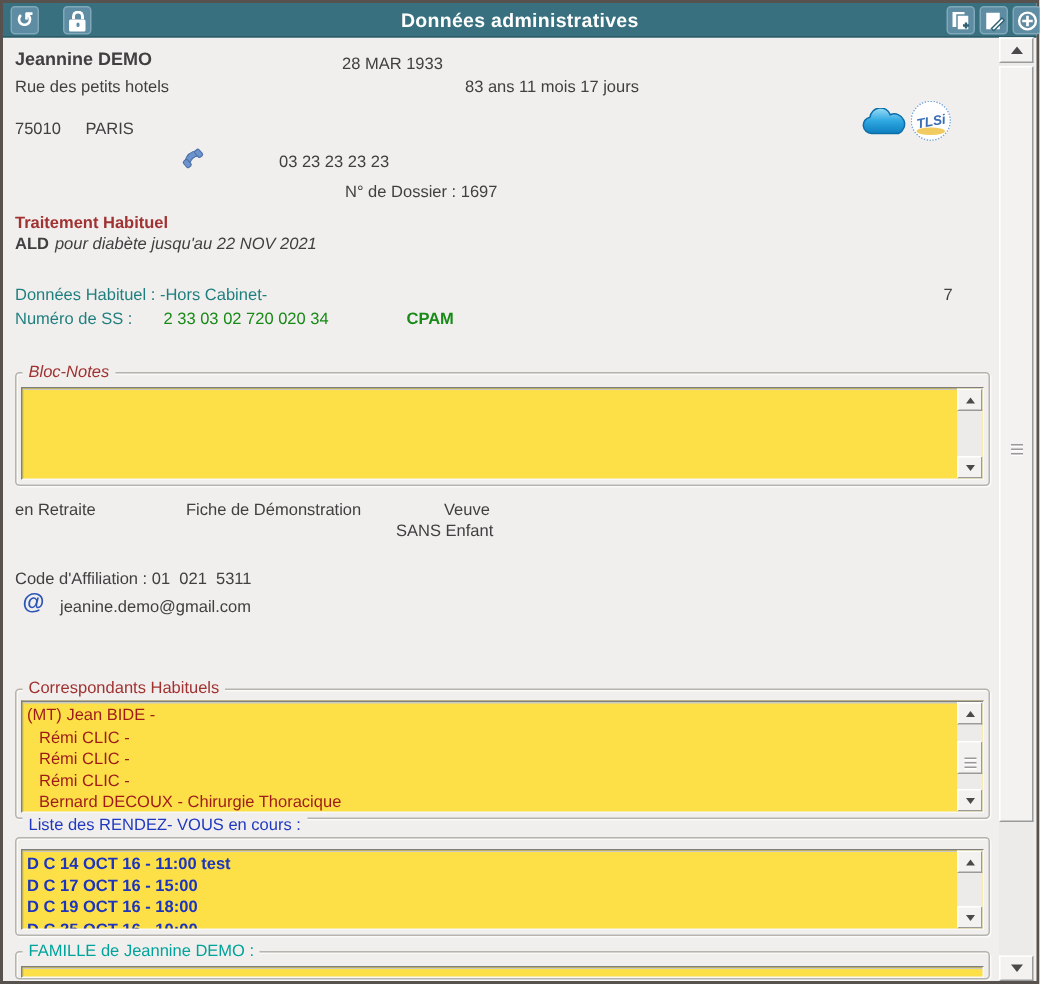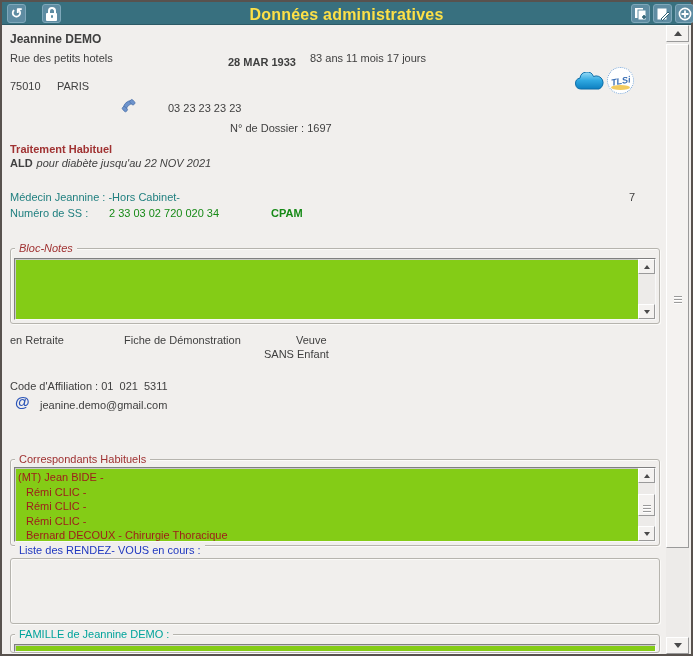--- a/index.html
+++ b/index.html
@@ -6,21 +6,21 @@
   html,body { width:693px; height:656px; }
   body { font-family:"Liberation Sans", sans-serif; background:#fff; position:relative; overflow:hidden; }
 
   .window { position:absolute; left:0; top:0; width:693px; height:656px;
             background:#F1EFED; border:2px solid #58524E; }
 
   
   .titlebar { position:absolute; left:0; top:0; right:0; height:23px; background:#38707F;
               border-bottom:1px solid #2c5a66; }
   .tb-title { position:absolute; left:0; right:0; top:4px; text-align:center;
-              color:#fde047; font-size:16px; font-weight:bold; letter-spacing:.2px; }
+              color:#ffffff; font-size:13px; font-weight:bold; letter-spacing:.2px; }
   .tb-btn { position:absolute; top:2px; width:19px; height:19px; background:#5E8CA2;
             border:1px solid #7FA8BA; border-radius:3px; display:flex;
             align-items:center; justify-content:center; cursor:pointer; }
   .g-hist { color:#fff; font-size:14px; font-weight:bold; line-height:1; margin-top:-2px; }
   .lock-wrap { display:flex; flex-direction:column; align-items:center; }
   .lock-shackle { width:8px; height:6px; border:2px solid #fff; border-bottom:none;
                   border-radius:4px 4px 0 0; }
   .lock-body { width:11px; height:8px; background:#fff; border-radius:1px; position:relative; }
   .lock-body::after { content:""; position:absolute; left:4.5px; top:2px; width:2px; height:3px;
                       background:#5E8CA2; border-radius:1px; }
@@ -34,21 +34,21 @@
   .blue { color:#2038C0; }
   .famteal { color:#00A39B; }
 
   
   .groupbox { position:absolute; border:1px solid #B6B4AE; border-radius:3px;
               box-shadow:1px 1px 0 #FBFAF8, inset 1px 1px 0 #FBFAF8; }
   .gb-label { position:absolute; font-size:11px; background:#F1EFED; padding:0 4px;
               white-space:pre; z-index:3; line-height:12px; }
 
   
-  .sunken { position:absolute; background:#84cc16; border:1px solid;
+  .sunken { position:absolute; background:#fde047; border:1px solid;
             border-color:#7F7F7F #F8F8F8 #F8F8F8 #7F7F7F;
             box-shadow:inset 1px 1px 0 #C9C9C9; overflow:hidden; z-index:2; }
   .list-item { font-size:11px; line-height:14.5px; white-space:pre; padding-left:3px; cursor:default; }
   .item-red { color:#9E1B1B; }
   .item-blue { color:#1C34BE; font-weight:bold; }
   .indent { padding-left:11px; }
 
   
   .sb { position:absolute; background:#EDEBE9; }
   .sb-btn { position:absolute; left:0; right:0; background:#F4F2F0; border:1px solid;
@@ -110,21 +110,21 @@
     <div class="tb-btn" style="left:673px;">
       <svg width="14" height="14" viewBox="0 0 14 14">
         <circle cx="7" cy="7" r="5.6" fill="none" stroke="#fff" stroke-width="1.6"></circle>
         <path d="M7 3.5 V10.5 M3.5 7 H10.5" stroke="#fff" stroke-width="1.8"></path>
       </svg>
     </div>
   </div>
 
   <span class="txt b" style="left:8px; top:31px; font-size:12px;">Jeannine DEMO</span>
   <span class="txt" style="left:8px; top:50px;">Rue des petits hotels</span>
-  <span class="txt" style="left:226px; top:54px;font-weight:bold;">28 MAR 1933</span>
+  <span class="txt" style="left:226px; top:35px;">28 MAR 1933</span>
   <span class="txt" style="left:308px; top:50px;">83 ans 11 mois 17 jours</span>
   <span class="txt" style="left:8px; top:78px;">75010</span>
   <span class="txt" style="left:55px; top:78px;">PARIS</span>
 
   <svg style="position:absolute; left:572px; top:70px; z-index:2;" width="32" height="19" viewBox="0 0 32 19">
     <defs>
       <linearGradient id="cg" x1="0" y1="0" x2="0" y2="1">
         <stop offset="0" stop-color="#9ADCF6"></stop>
           <stop offset="0.5" stop-color="#2FA8E1"></stop>
           <stop offset="1" stop-color="#0D7FC0"></stop>
@@ -136,28 +136,28 @@
     <span class="tlsi-text">TLSi</span>
   </div>
 
   <svg style="position:absolute; left:118px; top:95px;" width="17" height="17" viewBox="0 0 17 17">
     <g transform="rotate(-42 8.5 8.5)" fill="#6D93CC" stroke="#4A6FA8" stroke-width="0.7">
       <path d="M2.5 7 Q8.5 2.5 14.5 7 L12.8 10 Q8.5 7 4.2 10 Z"></path>
       <rect x="1.6" y="6" width="3.6" height="5.4" rx="1.2"></rect>
       <rect x="11.8" y="6" width="3.6" height="5.4" rx="1.2"></rect>
     </g>
   </svg>
-  <span class="txt" style="left:126px; top:100px;padding-left:40px;">03 23 23 23 23</span>
+  <span class="txt" style="left:144px; top:100px;padding-left:40px;">03 23 23 23 23</span>
 
   <span class="txt" style="left:228px; top:120px;">N° de Dossier : 1697</span>
 
   <span class="txt b red" style="left:8px; top:141px;">Traitement Habituel</span>
   <span class="txt" style="left:8px; top:155px;"><span class="b">ALD</span><span style="margin-left:4px;font-style:italic;">pour diabète jusqu'au 22 NOV 2021</span></span>
 
-  <span class="txt teal" style="left:8px; top:189px;">Médecin Jeannine : -Hors Cabinet-</span>
+  <span class="txt teal" style="left:8px; top:189px;">Données Habituel : -Hors Cabinet-</span>
   <span class="txt" style="left:627px; top:189px;">7</span>
   <span class="txt teal" style="left:8px; top:205px;">Numéro de SS :</span>
   <span class="txt green" style="left:95px; top:205px;">2 33 03 02 720 020 34</span>
   <span class="txt green b" style="left:257px; top:205px;">CPAM</span>
 
   <div class="groupbox" style="left:8px; top:246px; width:650px; height:76px;"></div>
   <span class="gb-label red" style="left:13px; top:240px; font-style:italic;">Bloc-Notes</span>
   <div class="sunken" style="left:12px; top:256px; width:642px; height:62px;">
     <textarea class="notes-area" style="left: 2px; top: 2px; width: 618px; height: 56px;"></textarea>
     <div class="sb" style="right:0; top:0; width:17px; height:60px;">
@@ -197,20 +197,36 @@
           <span class="grip"></span>
         </div>
       <div class="sb-btn" style="bottom:0; height:15px;">
           <span class="arr-dn arr-sm"></span>
         </div>
     </div>
   </div>
 
   <div class="groupbox" style="left:8px; top:556px; width:650px; height:66px;"></div>
   <span class="gb-label blue" style="left:13px; top:542px;">Liste des RENDEZ- VOUS en cours :</span>
+  <div class="sunken" style="left:12px; top:564px; width:642px; height:54px;">
+    <div style="padding-top:2px;">
+      <div class="list-item item-blue">D C 14 OCT 16 - 11:00 test</div>
+      <div class="list-item item-blue">D C 17 OCT 16 - 15:00</div>
+      <div class="list-item item-blue">D C 19 OCT 16 - 18:00</div>
+      <div class="list-item item-blue">D C 25 OCT 16 - 10:00</div>
+    </div>
+    <div class="sb" style="right:0; top:0; width:17px; height:52px;">
+      <div class="sb-btn" style="top:0; height:15px;">
+          <span class="arr-up arr-sm"></span>
+        </div>
+      <div class="sb-btn" style="bottom:0; height:15px;">
+          <span class="arr-dn arr-sm"></span>
+        </div>
+    </div>
+  </div>
 
   <div class="groupbox" style="left:8px; top:632px; width:650px; height:19px;"></div>
   <span class="gb-label famteal" style="left:13px; top:626px;">FAMILLE de Jeannine DEMO :</span>
   <div class="sunken" style="left:12px; top:642px; width:642px; height:8px;"></div>
 
   <div class="sb" style="left:664px; top:23px; width:23px; height:629px;">
     <div class="sb-btn" style="top:0; height:17px;">
         <span class="arr-up"></span>
       </div>
     <div class="sb-thumb" style="top:19px; height:504px;">

